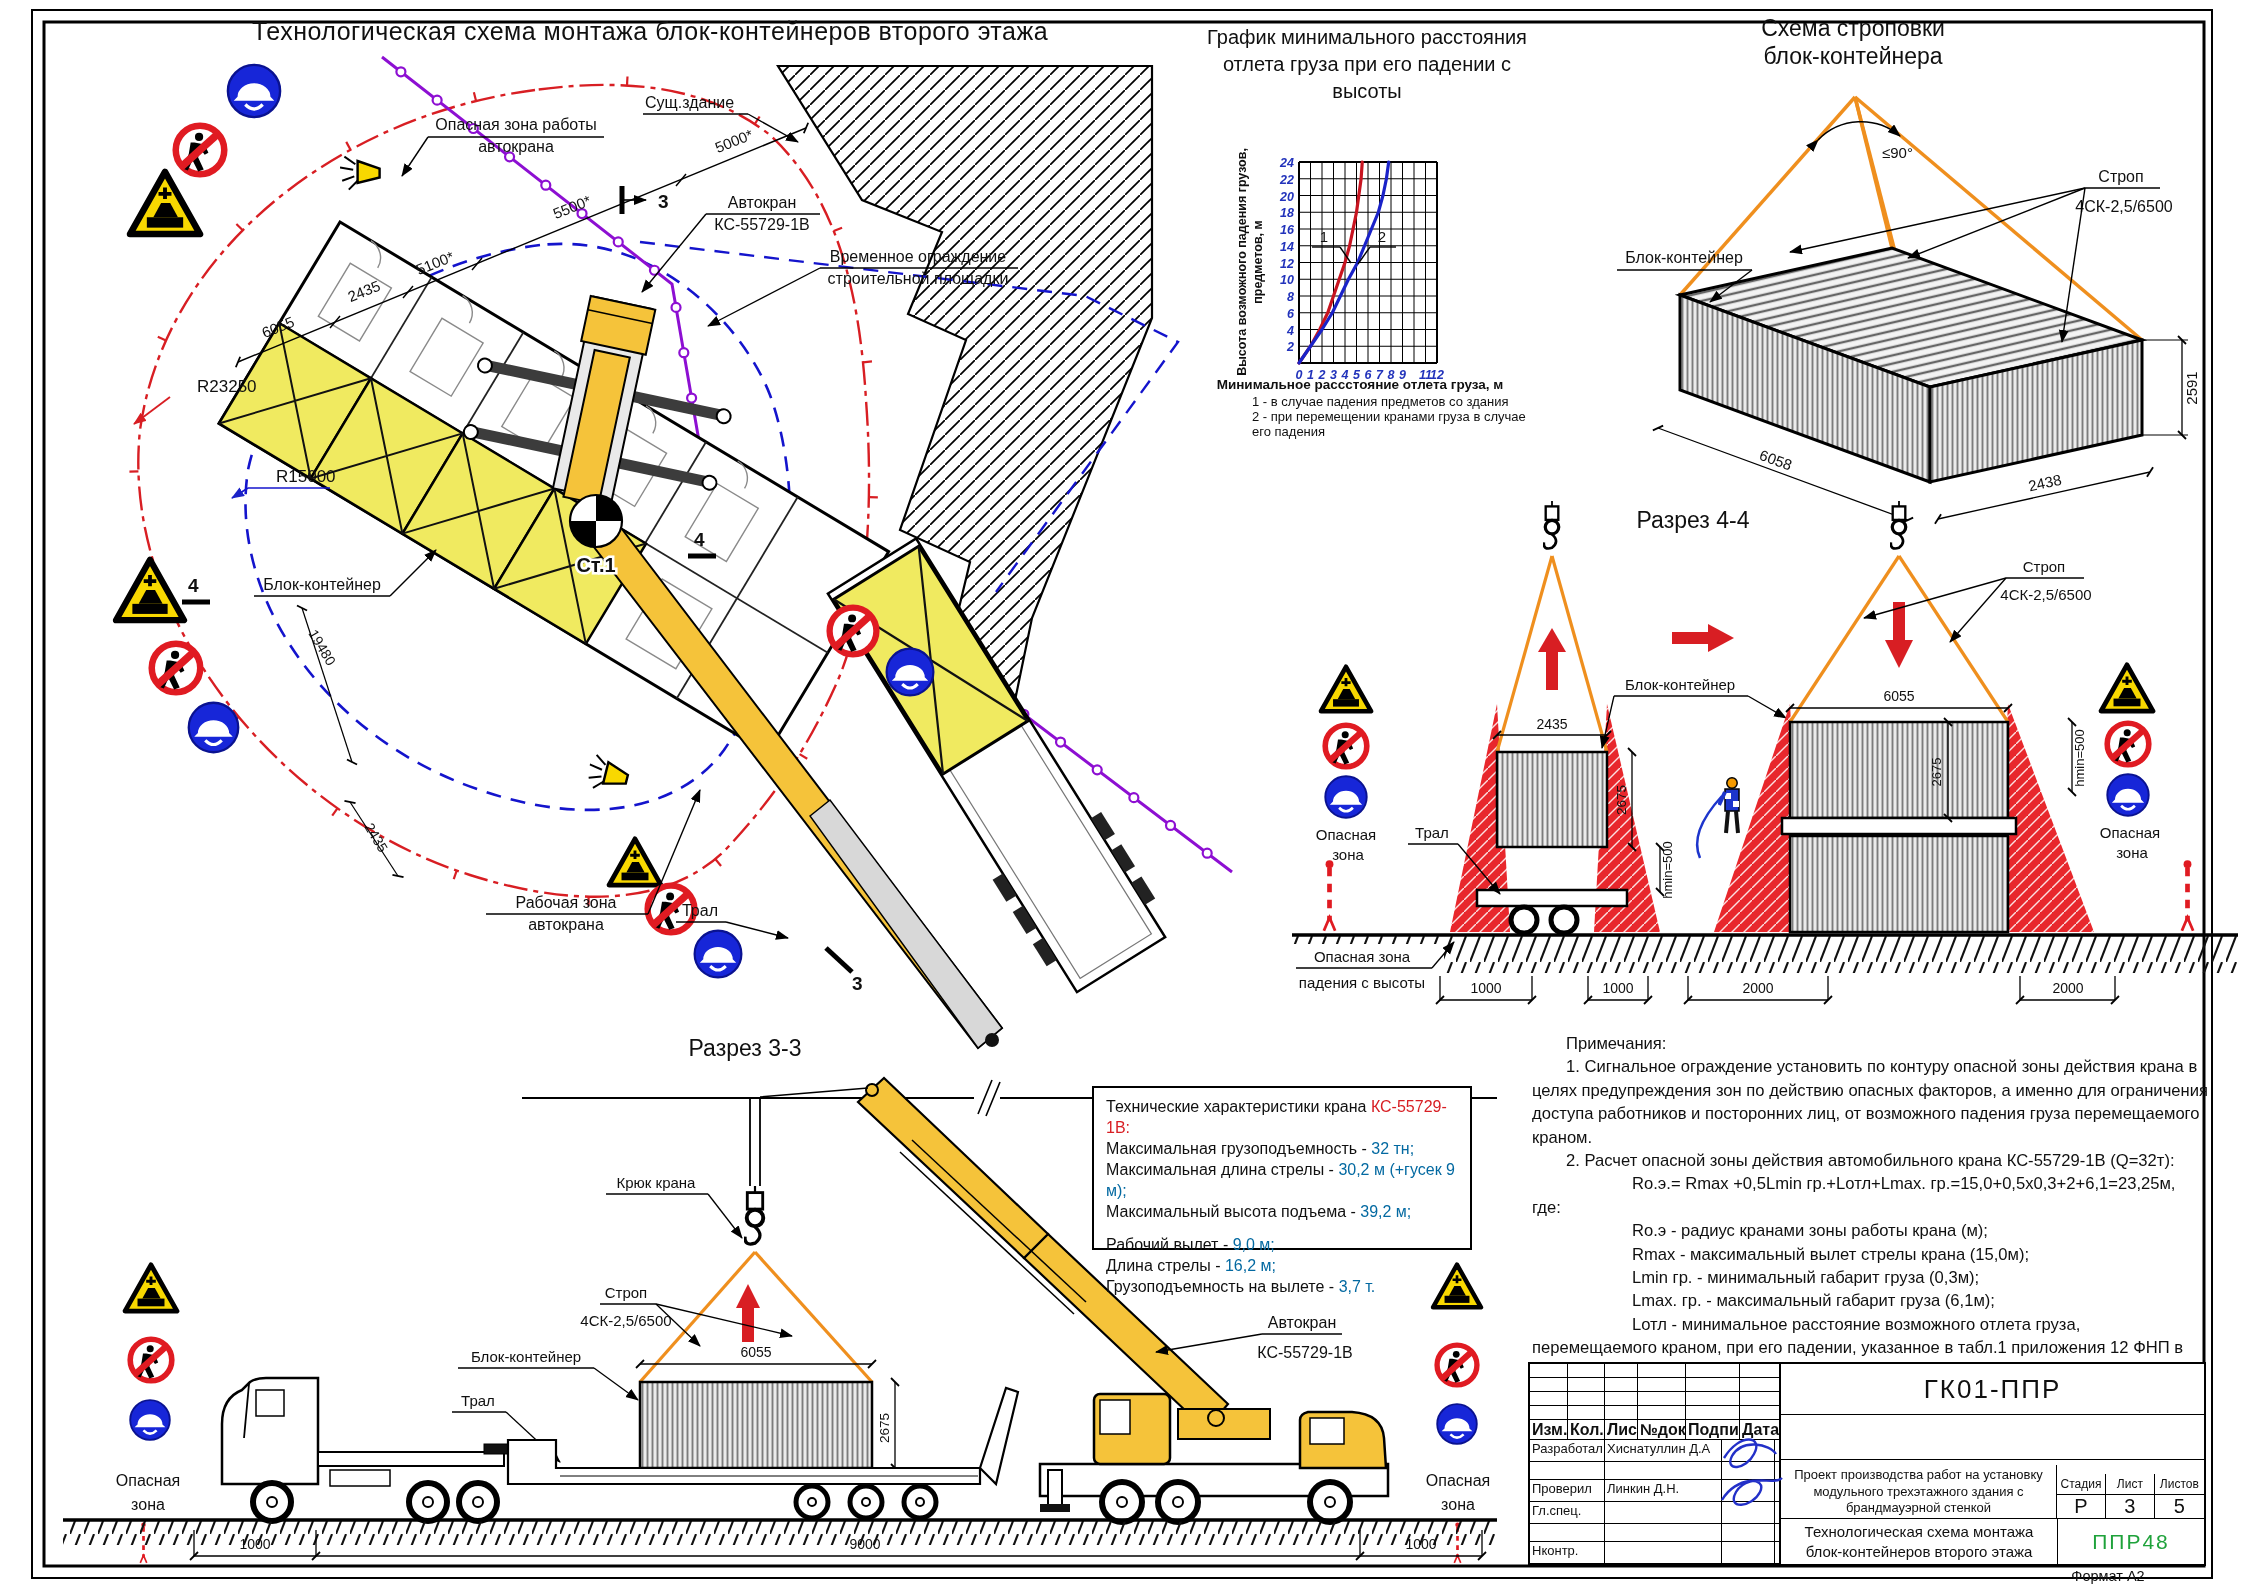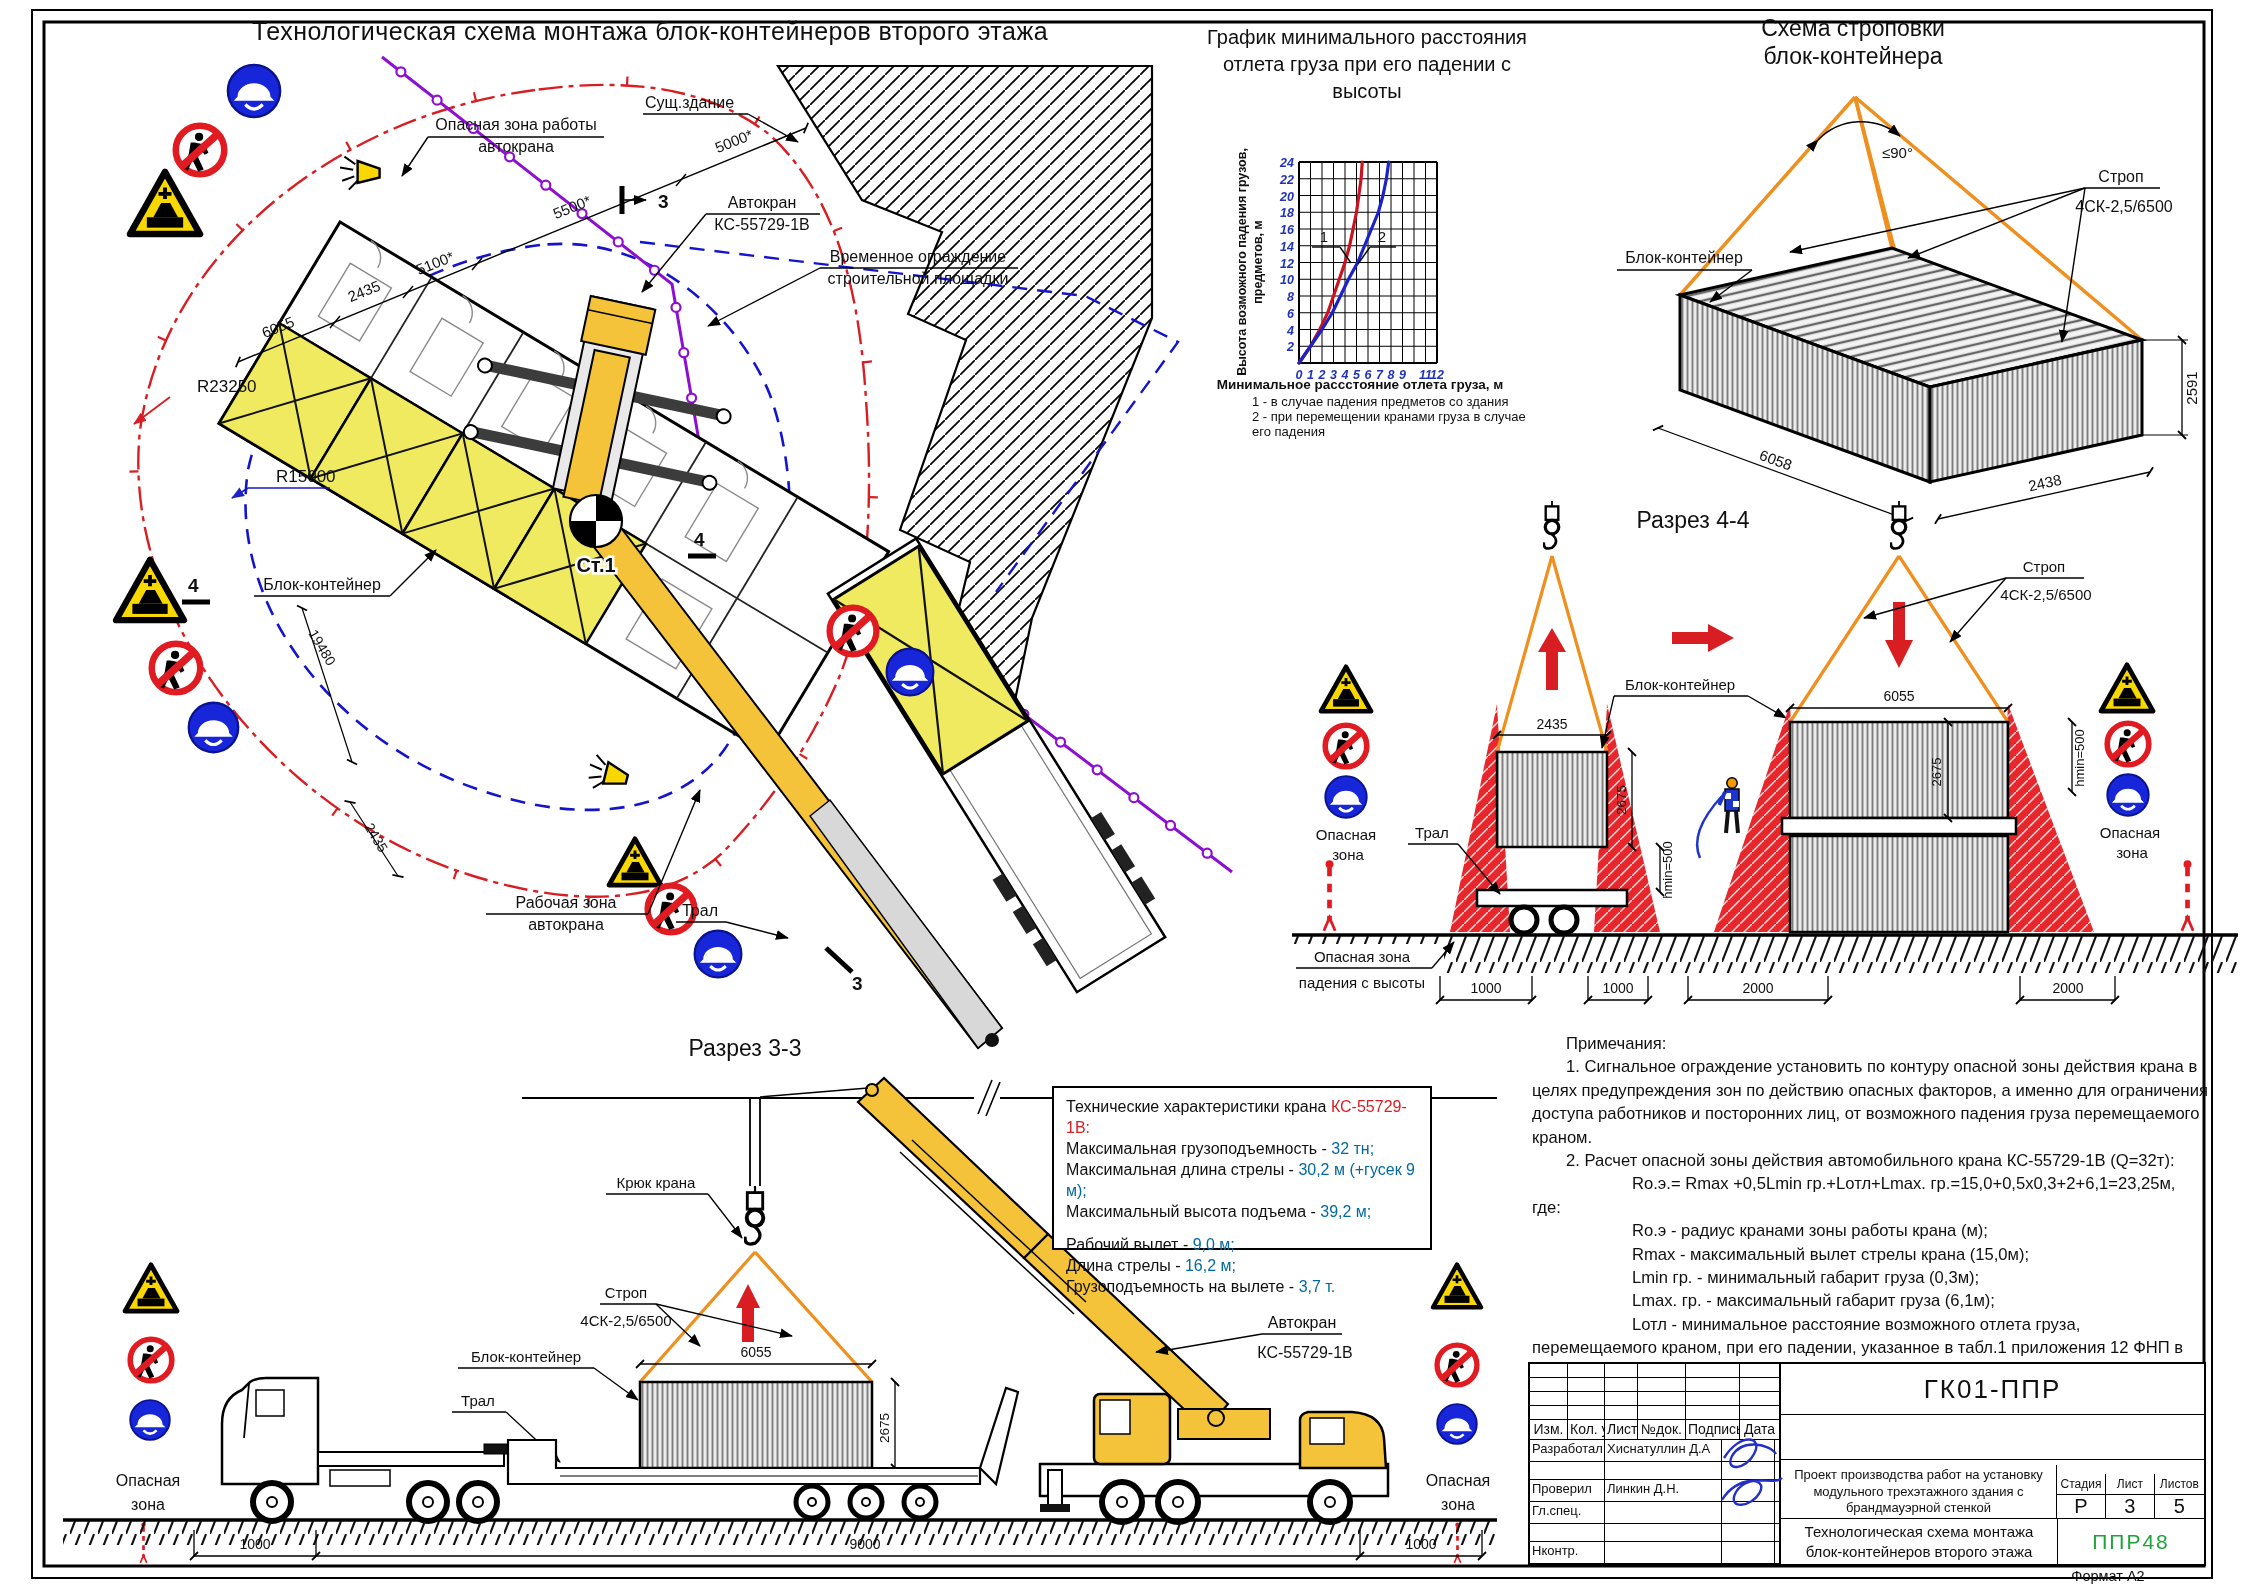--- a/index.html
+++ b/index.html
@@ -2,41 +2,41 @@
 <html><head>
 <meta charset="utf-8">
 <style>
   html,body{margin:0;padding:0;background:#fff;}
   #sheet{position:relative;width:2245px;height:1588px;background:#fff;overflow:hidden;
          font-family:"Liberation Sans","DejaVu Sans",sans-serif;}
   svg text{font-family:"Liberation Sans","DejaVu Sans",sans-serif;fill:#101010;}
   .ctick{fill:#2233bb;font-style:italic;font-weight:bold;font-size:12.5px;}
   .htmlblock{position:absolute;color:#101010;}
   
-  #specsbox{left:1052px;top:1086px;width:380px;height:164px;border:2.5px solid #000;
+  #specsbox{left:1092px;top:1086px;width:380px;height:164px;border:2.5px solid #000;
             background:#fff;padding:8px 12px;box-sizing:border-box;font-size:16px;line-height:21px;}
   #specsbox .blue{color:#0369a1;}
   #specsbox .red{color:#d81e23;}
   #specsbox .gap{height:12px;}
   
   #notes{left:1532px;top:1032px;width:676px;font-size:16.6px;line-height:23.4px;}
   #notes p{margin:0;}
   #notes .ind1{text-indent:34px;}
   #notes .ind2{text-indent:100px;}
   
   #tb{left:1528px;top:1362px;width:678px;height:204px;border:2.5px solid #000;background:#fff;
       box-sizing:border-box;display:flex;font-size:13px;}
   #tb .c{border-right:1.5px solid #000;border-bottom:1.5px solid #000;box-sizing:border-box;
          overflow:hidden;white-space:nowrap;padding:1px 2px;}
   .tb-left{width:250px;display:flex;flex-direction:column;border-right:1px solid #000;}
   .tb-row{display:flex;}
   .tb-left .r14{height:14px;} .tb-left .r20{height:20px;} .tb-left .r22{height:22px;} .tb-left .r18{height:18px;}
   .w38{width:38px;} .w37{width:37px;} .w33{width:33px;} .w48{width:48px;} .w54{width:54px;} .w40{width:40px;flex:1;}
   .w76{width:76px;} .w118{width:118px;}
-  .hd{font-size:14px;text-align:center;}
+  .hd{font-size:16px;text-align:center;font-weight:bold;}
   .tb-right{flex:1;display:flex;flex-direction:column;}
   .tb-code{height:50px;border-bottom:1.5px solid #000;display:flex;align-items:center;justify-content:center;
            font-size:26px;letter-spacing:2px;}
   .tb-empty{height:44px;border-bottom:1.5px solid #000;}
   .tb-mid{height:58px;border-bottom:1.5px solid #000;display:flex;align-items:flex-end;}
   .tb-proj{width:276px;border-right:1.5px solid #000;font-size:13px;text-align:center;
            display:flex;align-items:center;justify-content:center;padding:2px;box-sizing:border-box;line-height:1.25;}
   .tb-stage{flex:1;display:flex;flex-direction:column;}
   .tb-stage .hrow{display:flex;height:20px;border-bottom:1.5px solid #000;}
   .tb-stage .vrow{display:flex;flex:1;}

